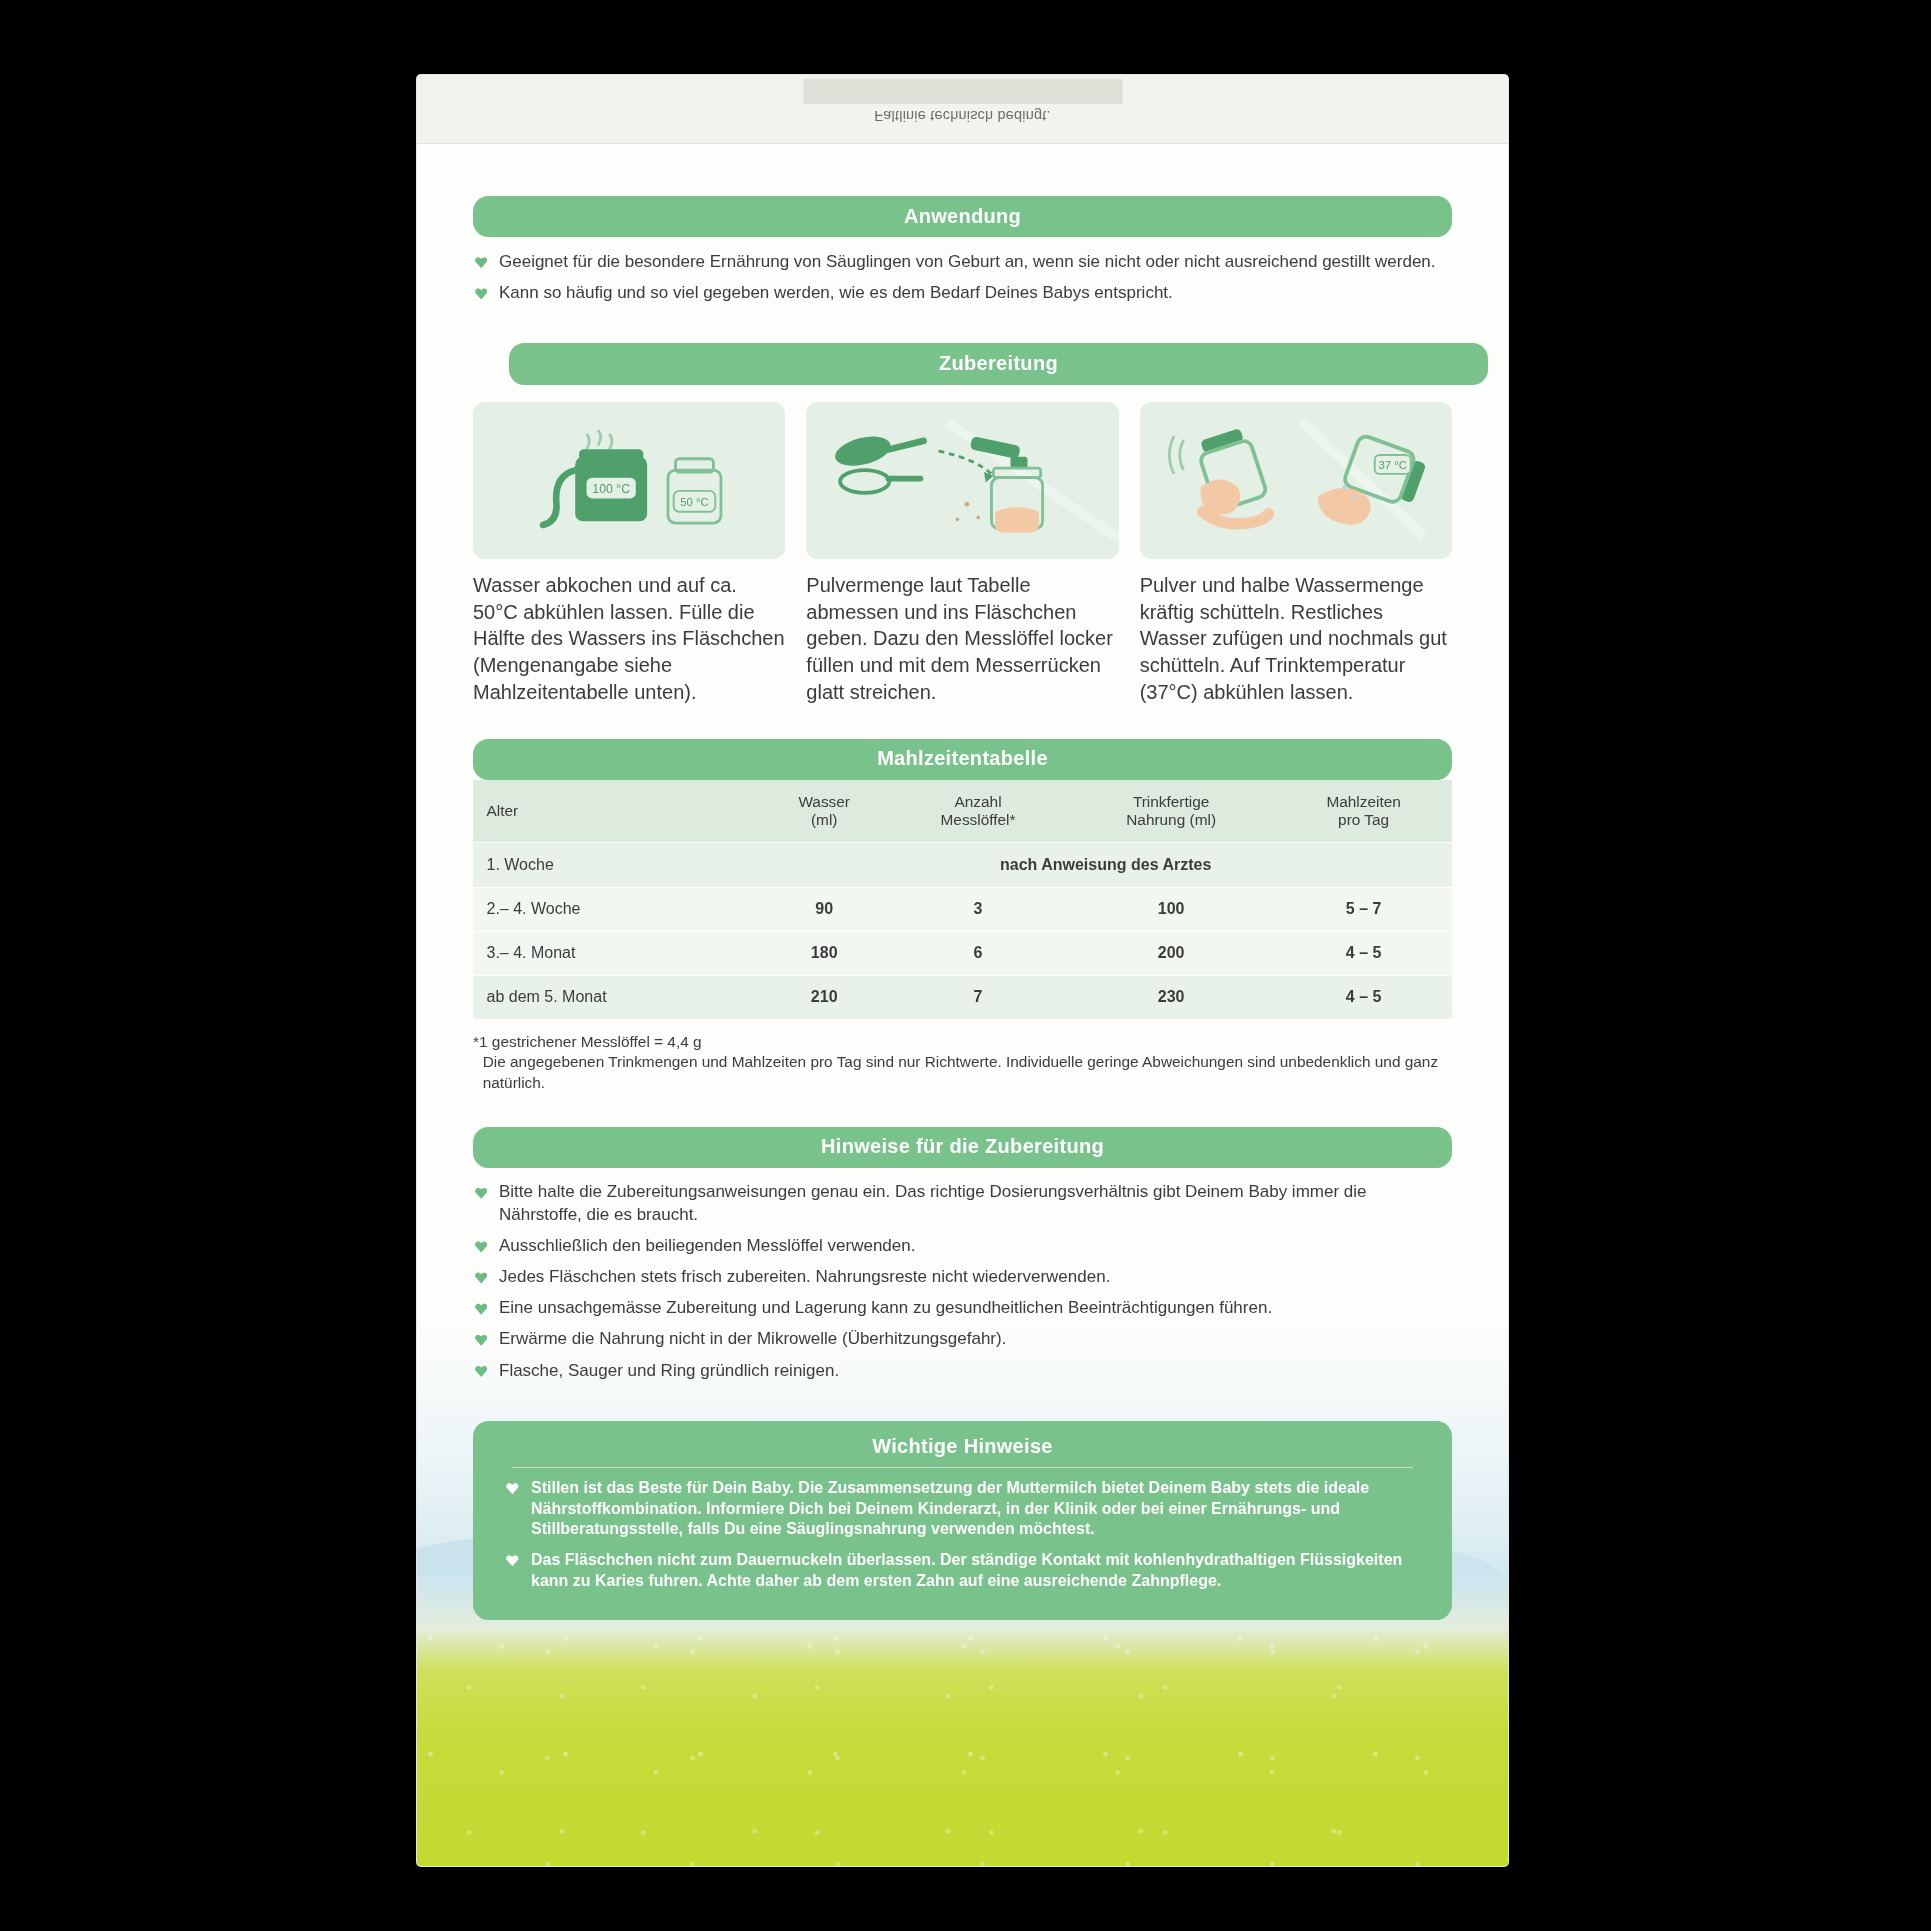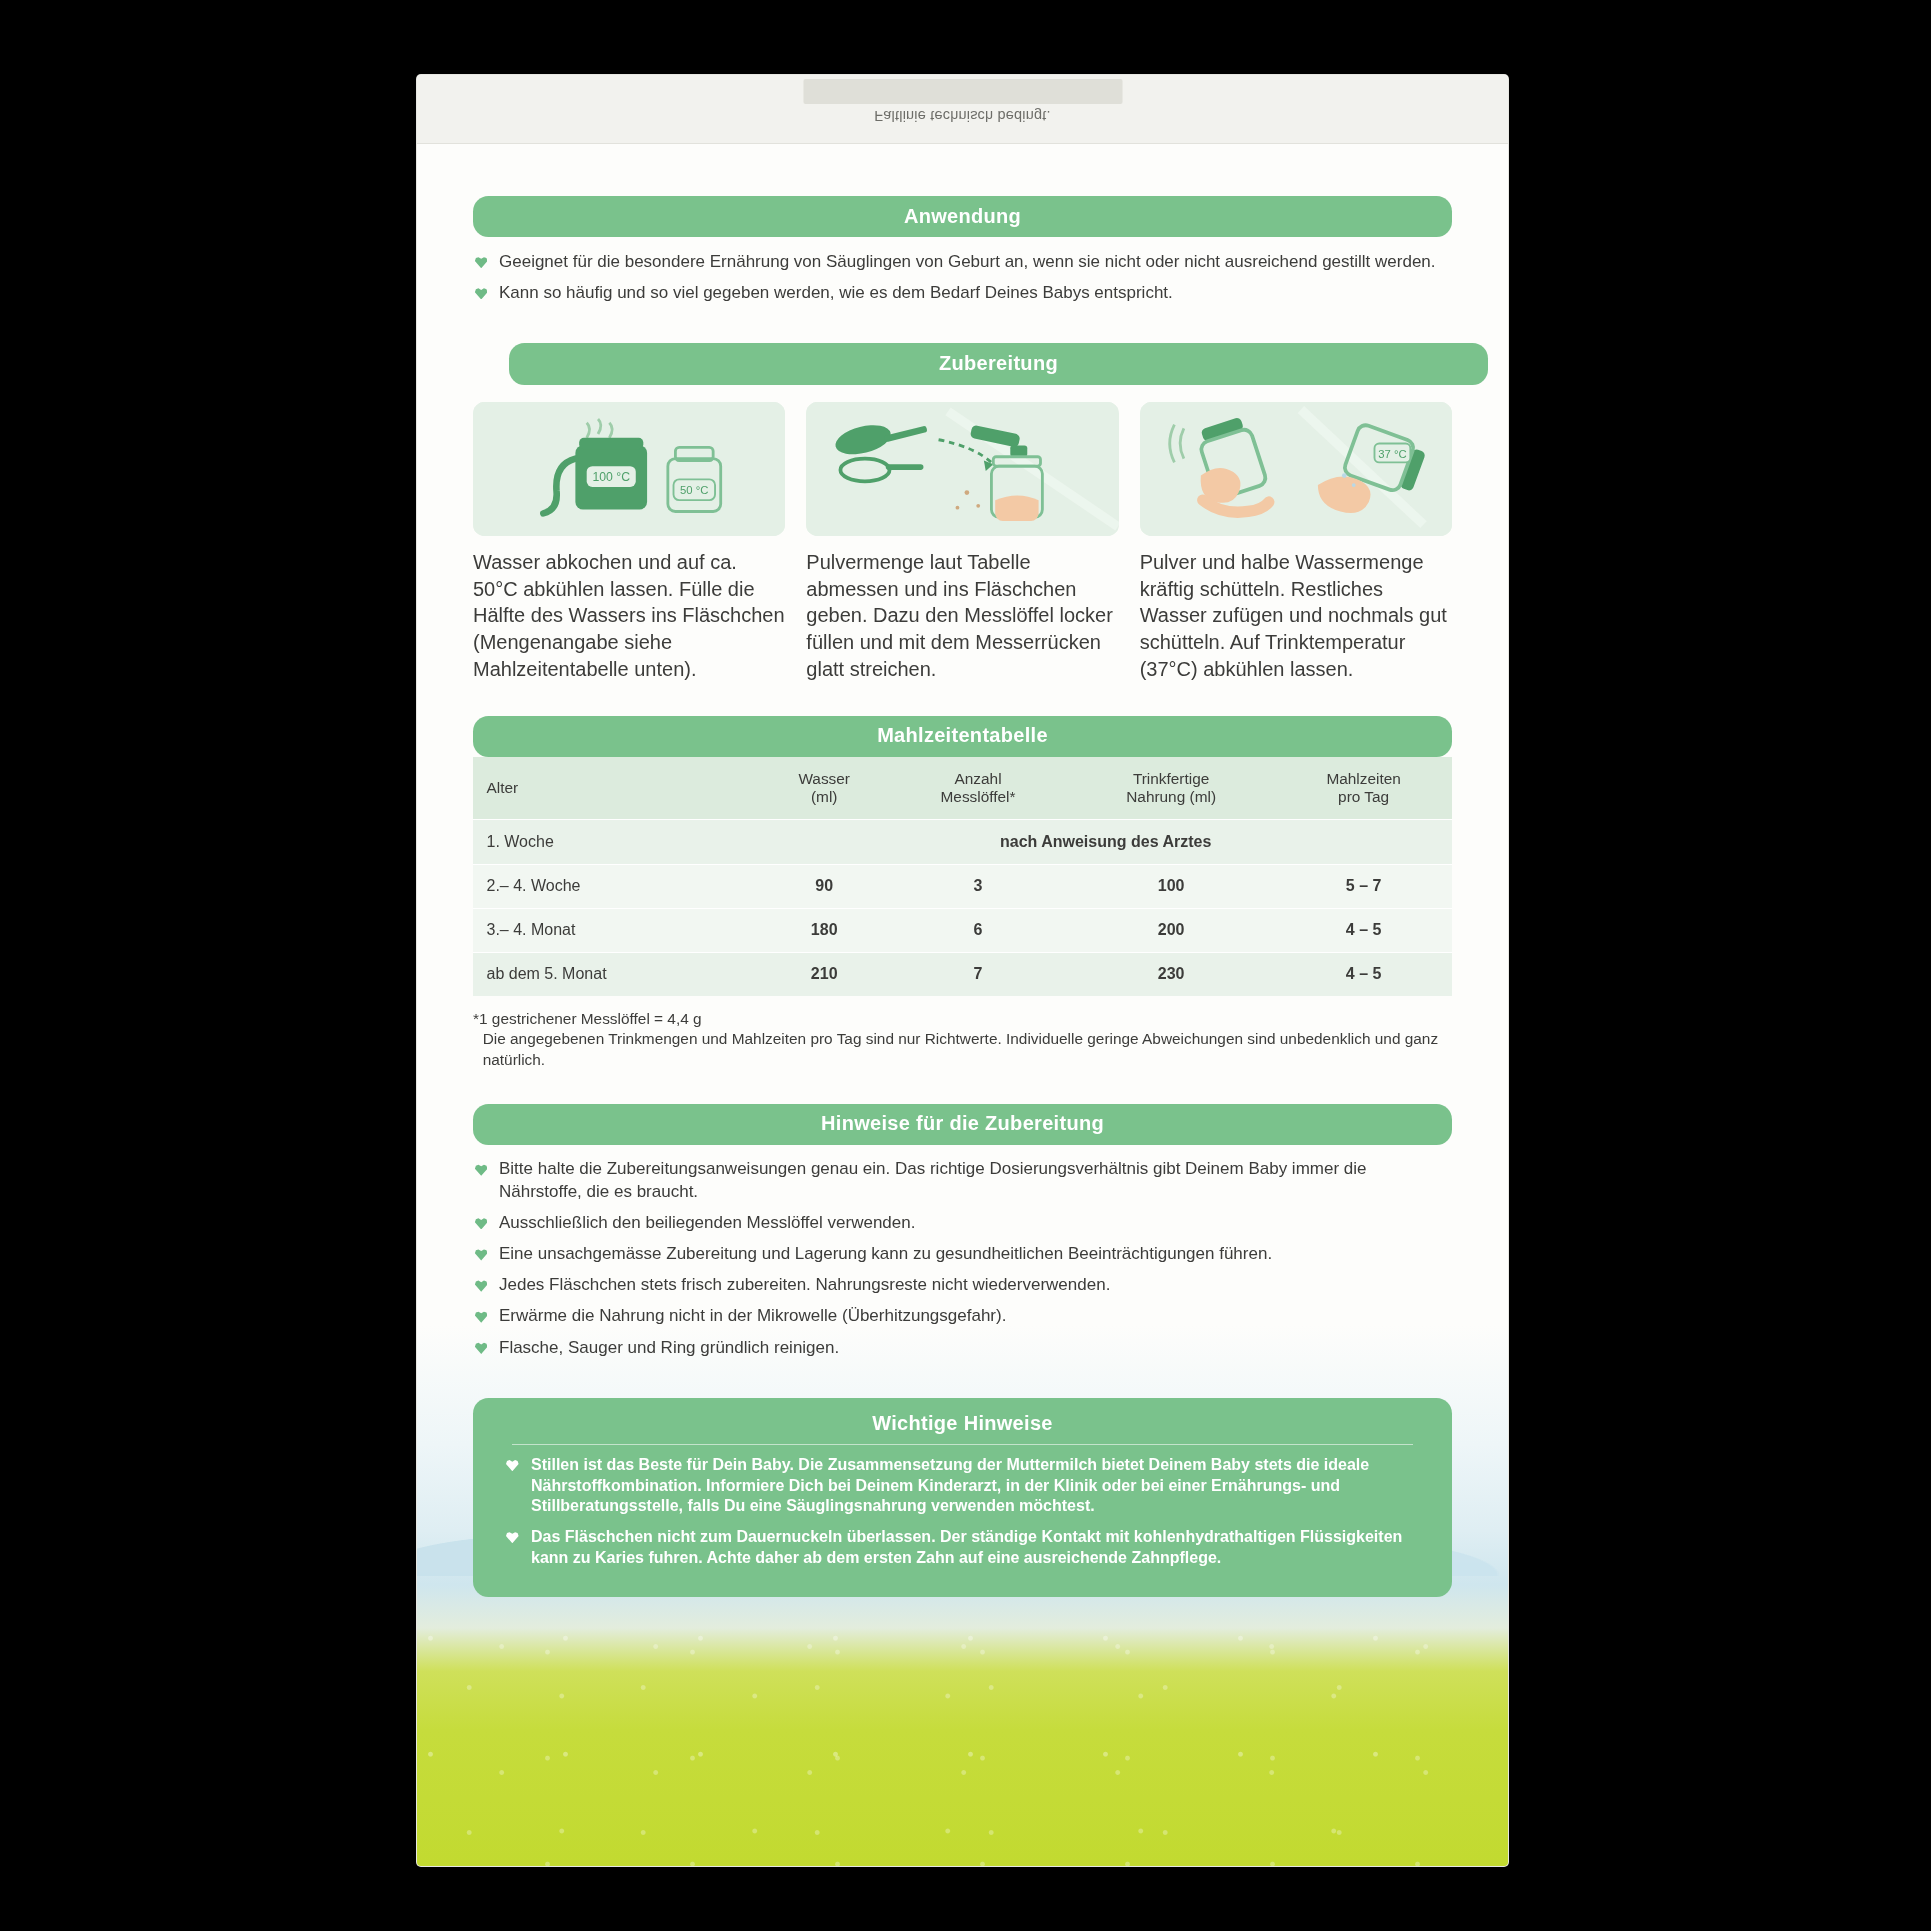--- a/index.html
+++ b/index.html
@@ -93,21 +93,21 @@
                  radial-gradient(circle at 70% 35%, #000 38%, transparent 39%),
                  linear-gradient(#000,#000);
     clip-path:polygon(50% 100%, 0% 38%, 8% 12%, 28% 4%, 50% 18%, 72% 4%, 92% 12%, 100% 38%);
     background-color:#6fbb86;
   }
 
   
   .steps{display:flex;gap:21px;margin-top:17.4px;}
   .step{flex:1;}
   .step-img{
-    height:134px;border-radius:11.6px;position:relative;overflow:hidden;
+    height:157px;border-radius:11.6px;position:relative;overflow:hidden;
     background:#e4f0e6;
   }
   .step-img.s2,.step-img.s3{background:#e4f0e6;}
   .step-cap{margin-top:12.6px;font-size:20px;line-height:1.34;color:#3c3c3a;}
 
   
   .tbl-wrap{margin-top:33px;}
   .tbl{width:100%;border-collapse:collapse;font-size:16px;color:#3c3c3a;}
   .tbl th,.tbl td{padding:12.6px 5.8px;text-align:center;}
   .tbl thead th{font-weight:normal;line-height:1.2;font-size:15.4px;}
@@ -306,22 +306,22 @@
           <div class="footnote">
             <span>*1 gestrichener Messlöffel = 4,4 g</span>
             <span class="ind">Die angegebenen Trinkmengen und Mahlzeiten pro Tag sind nur Richtwerte. Individuelle geringe Abweichungen sind unbedenklich und ganz natürlich.</span>
           </div>
         </div>
 
         <div class="banner b-hinw">Hinweise für die Zubereitung</div>
         <ul class="bullets">
           <li>Bitte halte die Zubereitungsanweisungen genau ein. Das richtige Dosierungsverhältnis gibt Deinem Baby immer die Nährstoffe, die es braucht.</li>
           <li>Ausschließlich den beiliegenden Messlöffel verwenden.</li>
+          <li>Jedes Fläschchen stets frisch zubereiten. Nahrungsreste nicht wiederverwenden.</li>
           <li>Eine unsachgemässe Zubereitung und Lagerung kann zu gesundheitlichen Beeinträchtigungen führen.</li>
-          <li>Jedes Fläschchen stets frisch zubereiten. Nahrungsreste nicht wiederverwenden.</li>
           <li>Erwärme die Nahrung nicht in der Mikrowelle (Überhitzungsgefahr).</li>
           <li>Flasche, Sauger und Ring gründlich reinigen.</li>
         </ul>
 
         <div class="wicht">
           <div class="banner b-wicht">Wichtige Hinweise</div>
           <div class="rule"></div>
           <ul>
             <li>Stillen ist das Beste für Dein Baby. Die Zusammensetzung der Muttermilch bietet Deinem Baby stets die ideale Nährstoffkombination. Informiere Dich bei Deinem Kinderarzt, in der Klinik oder bei einer Ernährungs- und Stillberatungsstelle, falls Du eine Säuglingsnahrung verwenden möchtest.</li>
             <li>Das Fläschchen nicht zum Dauernuckeln überlassen. Der ständige Kontakt mit kohlenhydrathaltigen Flüssigkeiten kann zu Karies fuhren. Achte daher ab dem ersten Zahn auf eine ausreichende Zahnpflege.</li>

